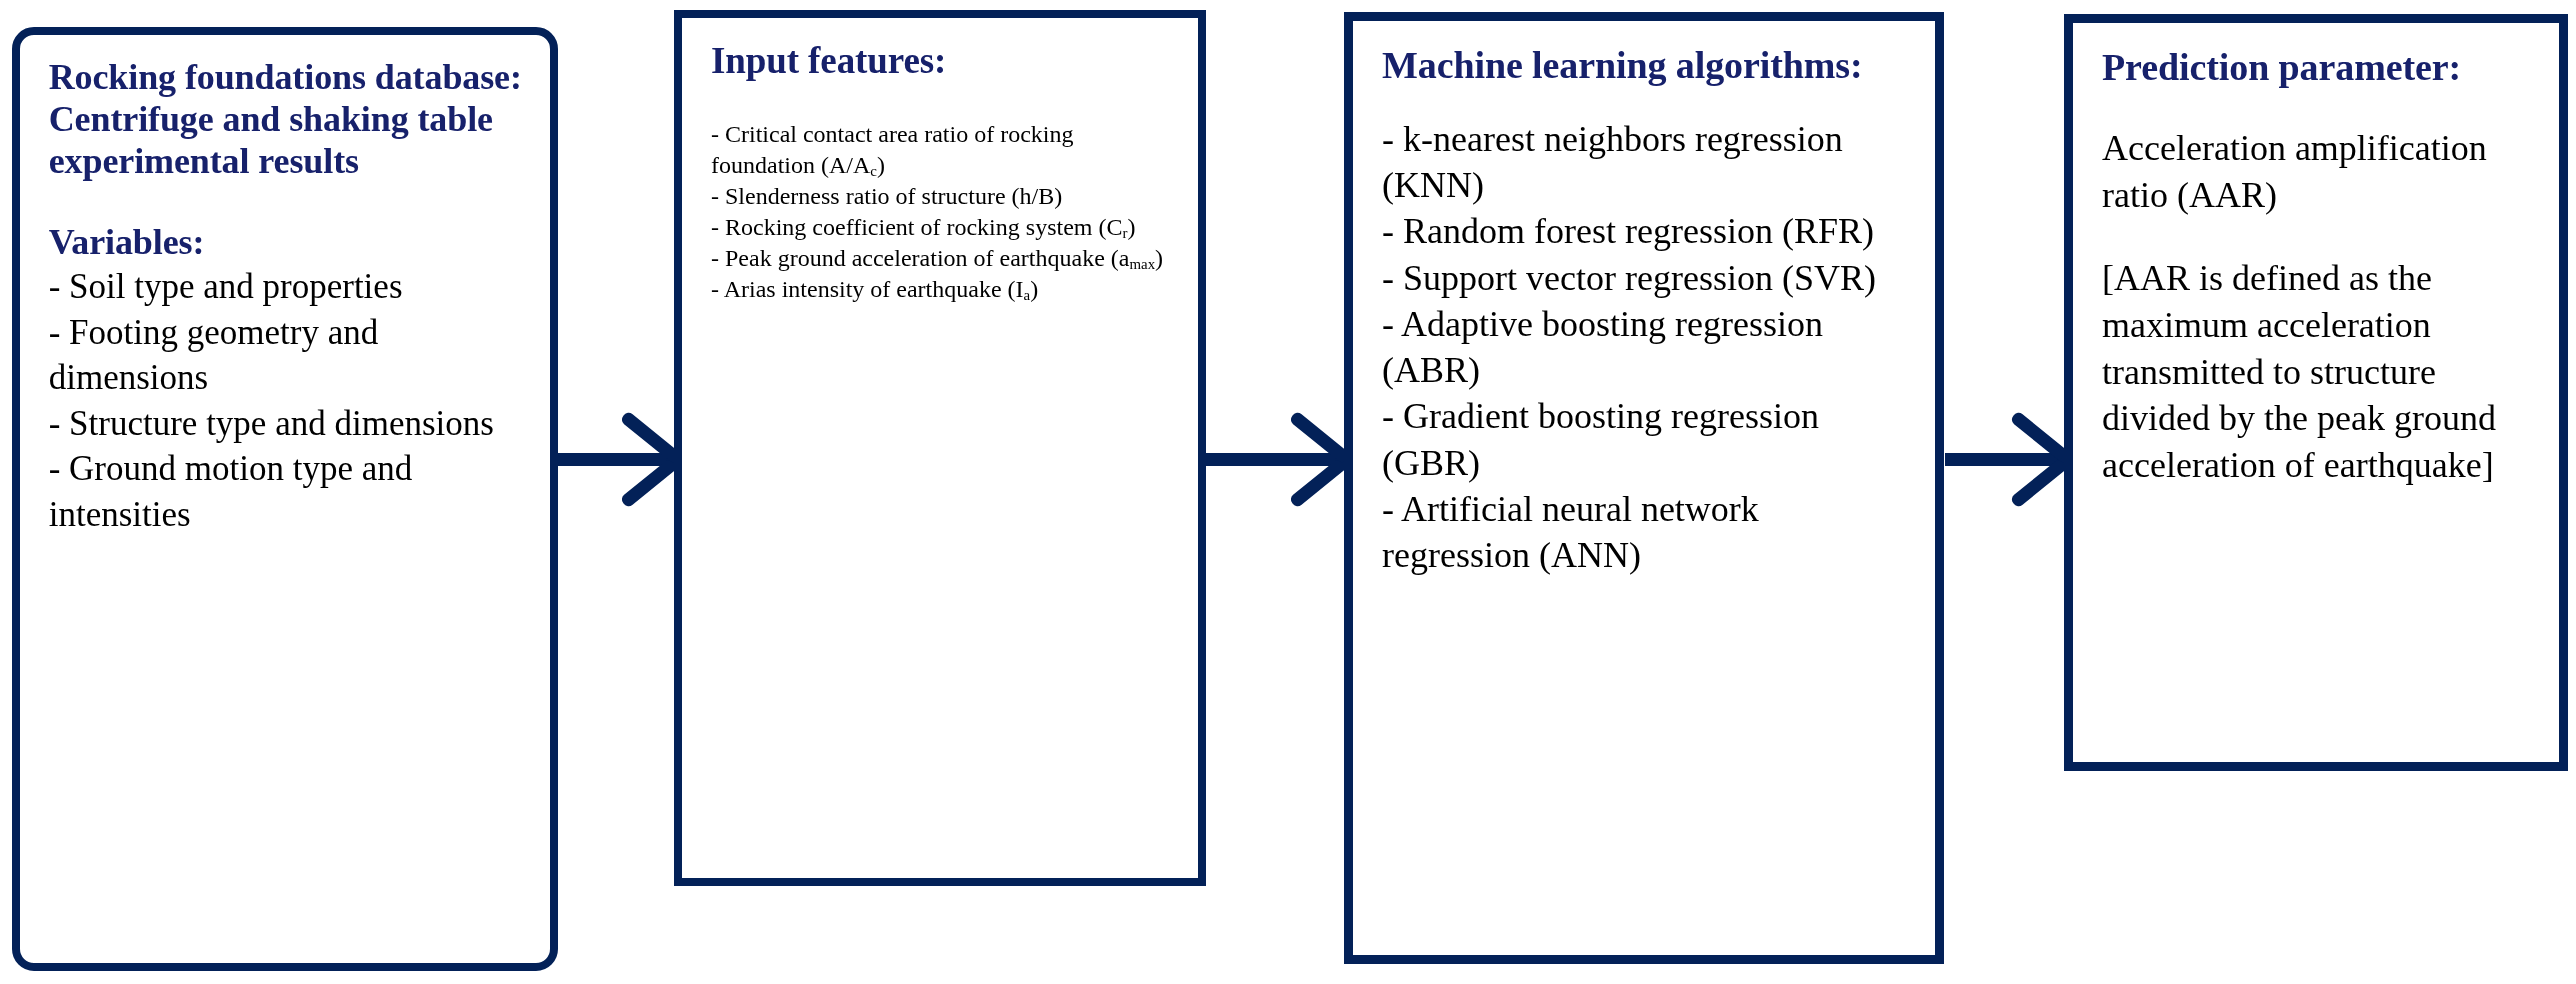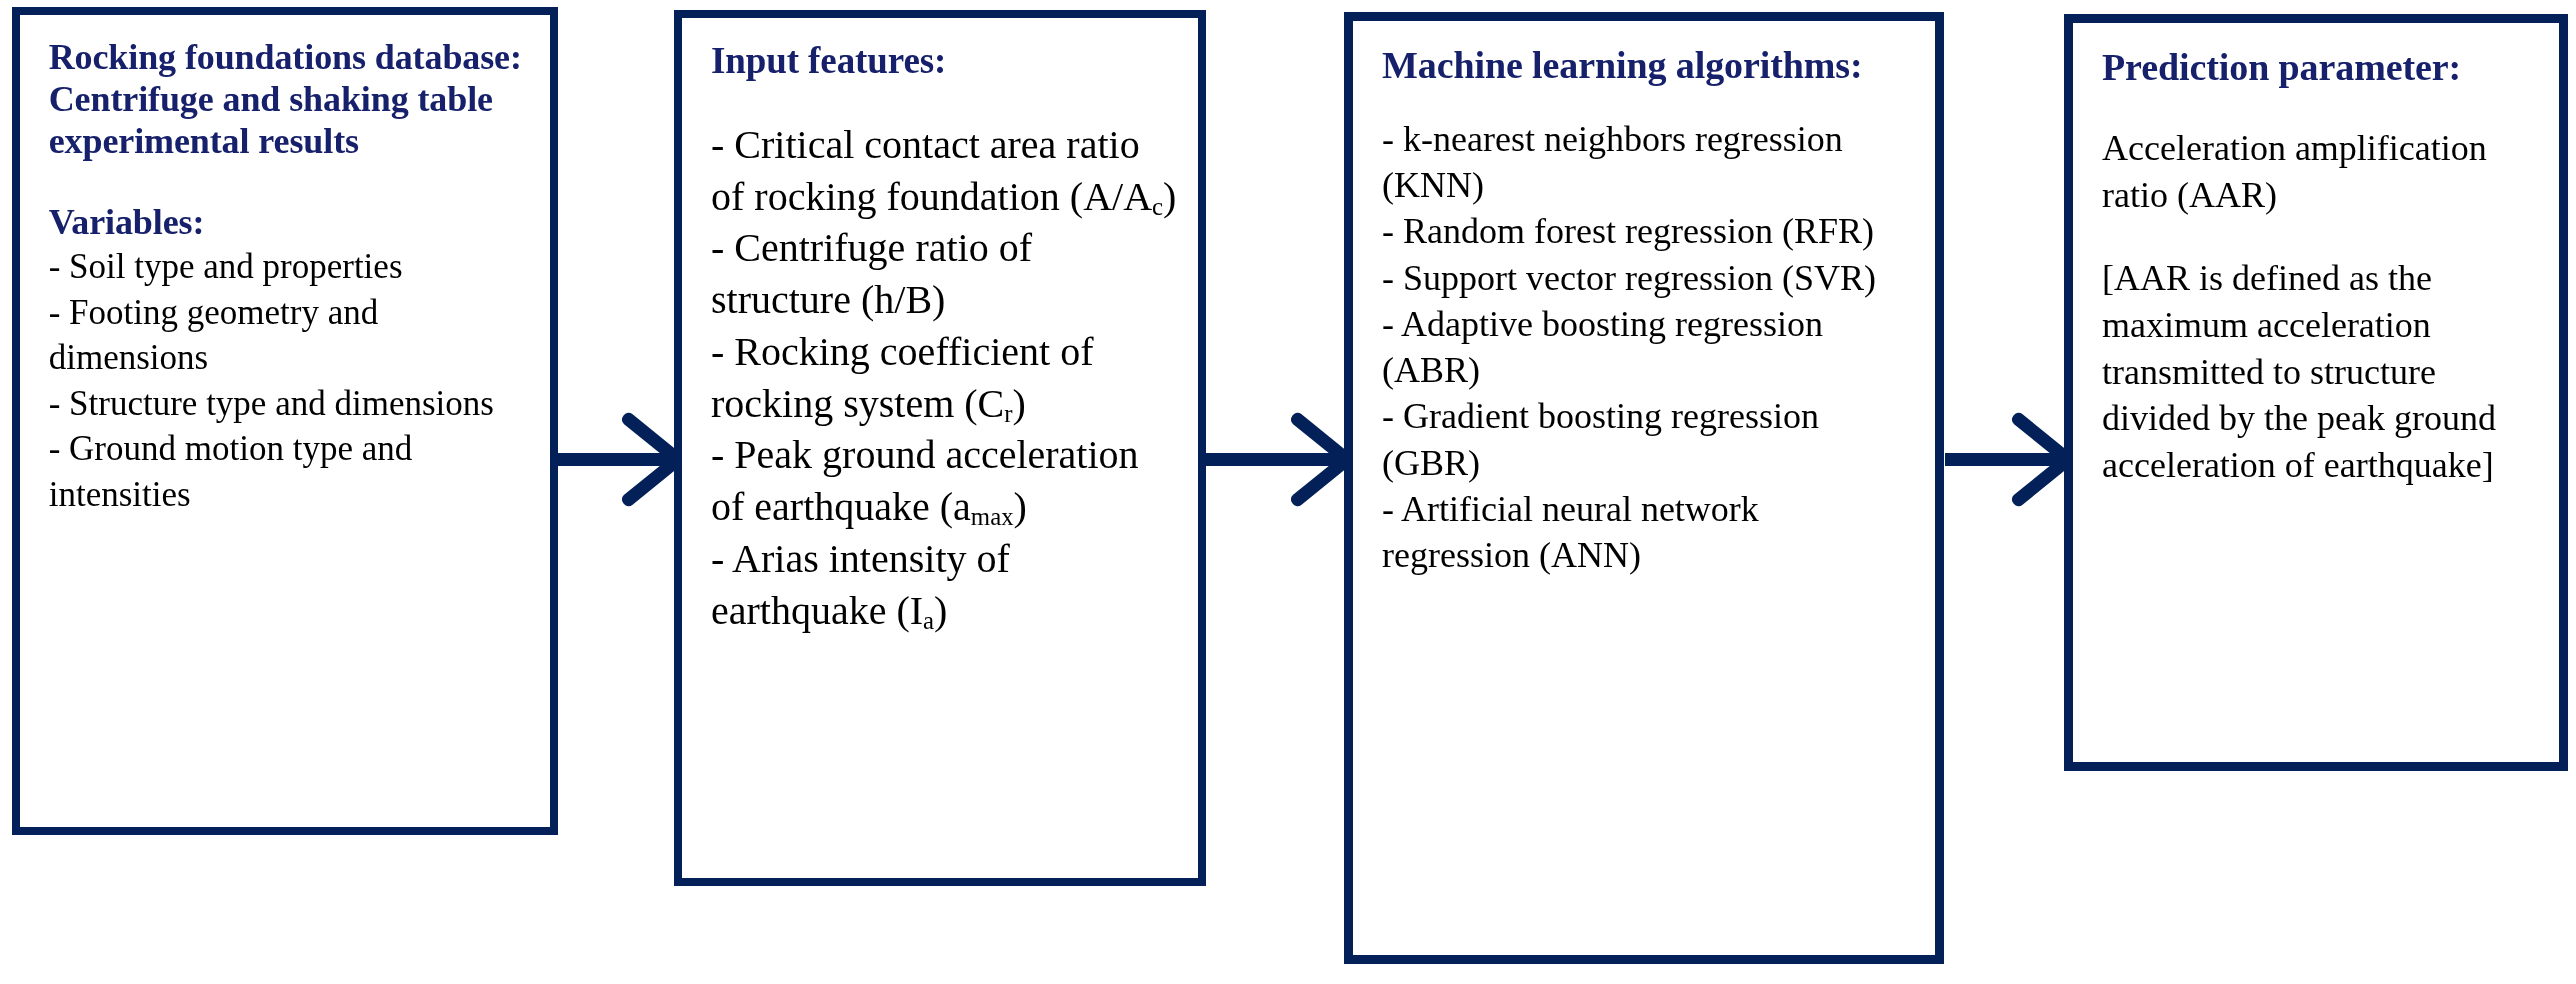--- a/index.html
+++ b/index.html
@@ -9,21 +9,21 @@
   }
   .flow{position:absolute;inset:0;}
 
   .box{
     position:absolute;
     background:#ffffff;
     border:8.5px solid #032158;
     box-sizing:border-box;
     padding:22px 19.5px 13px 29px;
   }
-  .box.b1{left:11.7px;  top:7px;  width:546px;  height:828px;}
+  .box.b1{left:11.7px;  top:27px;  width:546px;  height:944px;border-radius:22px;}
   .box.b2{left:674px;top:9.8px;  width:532px;  height:876px;}
   .box.b3{left:1344px;top:11.7px;  width:600px;  height:952px; border-width:9.8px;}
   .box.b4{left:2064px;top:14.3px;  width:504px;  height:757px; border-width:9.8px;}
 
   .heading{
     color:#17216b;
     font-weight:bold;
     font-size:37px;
     line-height:1.16;
     margin:0 0 0 0;
@@ -38,21 +38,21 @@
   .gap.lg{height:40px;}
 
   .body{
     color:#000000;
     font-size:36px;
     line-height:1.295;
     margin:0;
     font-weight:normal;
   }
   .b1 .body{font-size:35px;line-height:1.30;}
-  .b2 .body{font-size:40px;line-height:1.295;}
+  .b2 .body{font-size:24px;line-height:1.295;}
   .b3 .body{font-size:36px;line-height:1.285;}
   .b4 .body{font-size:36px;line-height:1.30;}
 
   .body .line{display:block;white-space:pre-wrap;}
   sub{font-size:0.62em;line-height:0;vertical-align:-0.22em;}
 
   
   .arrow{position:absolute;height:104px;}
   .arrow .shaft{
     position:absolute;left:0;top:50%;
@@ -99,21 +99,21 @@
       <span class="up"></span>
         <span class="down"></span>
     </div>
   </div>
 
   <div class="box b2">
     <div class="heading">Input features:</div>
     <div class="gap"></div>
     <div class="body">
       <span class="line">- Critical contact area ratio of rocking foundation (A/A<sub>c</sub>)</span>
-      <span class="line">- Centrifuge ratio of structure (h/B)</span>
+      <span class="line">- Slenderness ratio of structure (h/B)</span>
       <span class="line">- Rocking coefficient of rocking system (C<sub>r</sub>)</span>
       <span class="line">- Peak ground acceleration of earthquake (a<sub>max</sub>)</span>
       <span class="line">- Arias intensity of earthquake (I<sub>a</sub>)</span>
     </div>
   </div>
 
   <div class="arrow a2">
     <div class="shaft"></div>
     <div class="head">
       <span class="up"></span>

